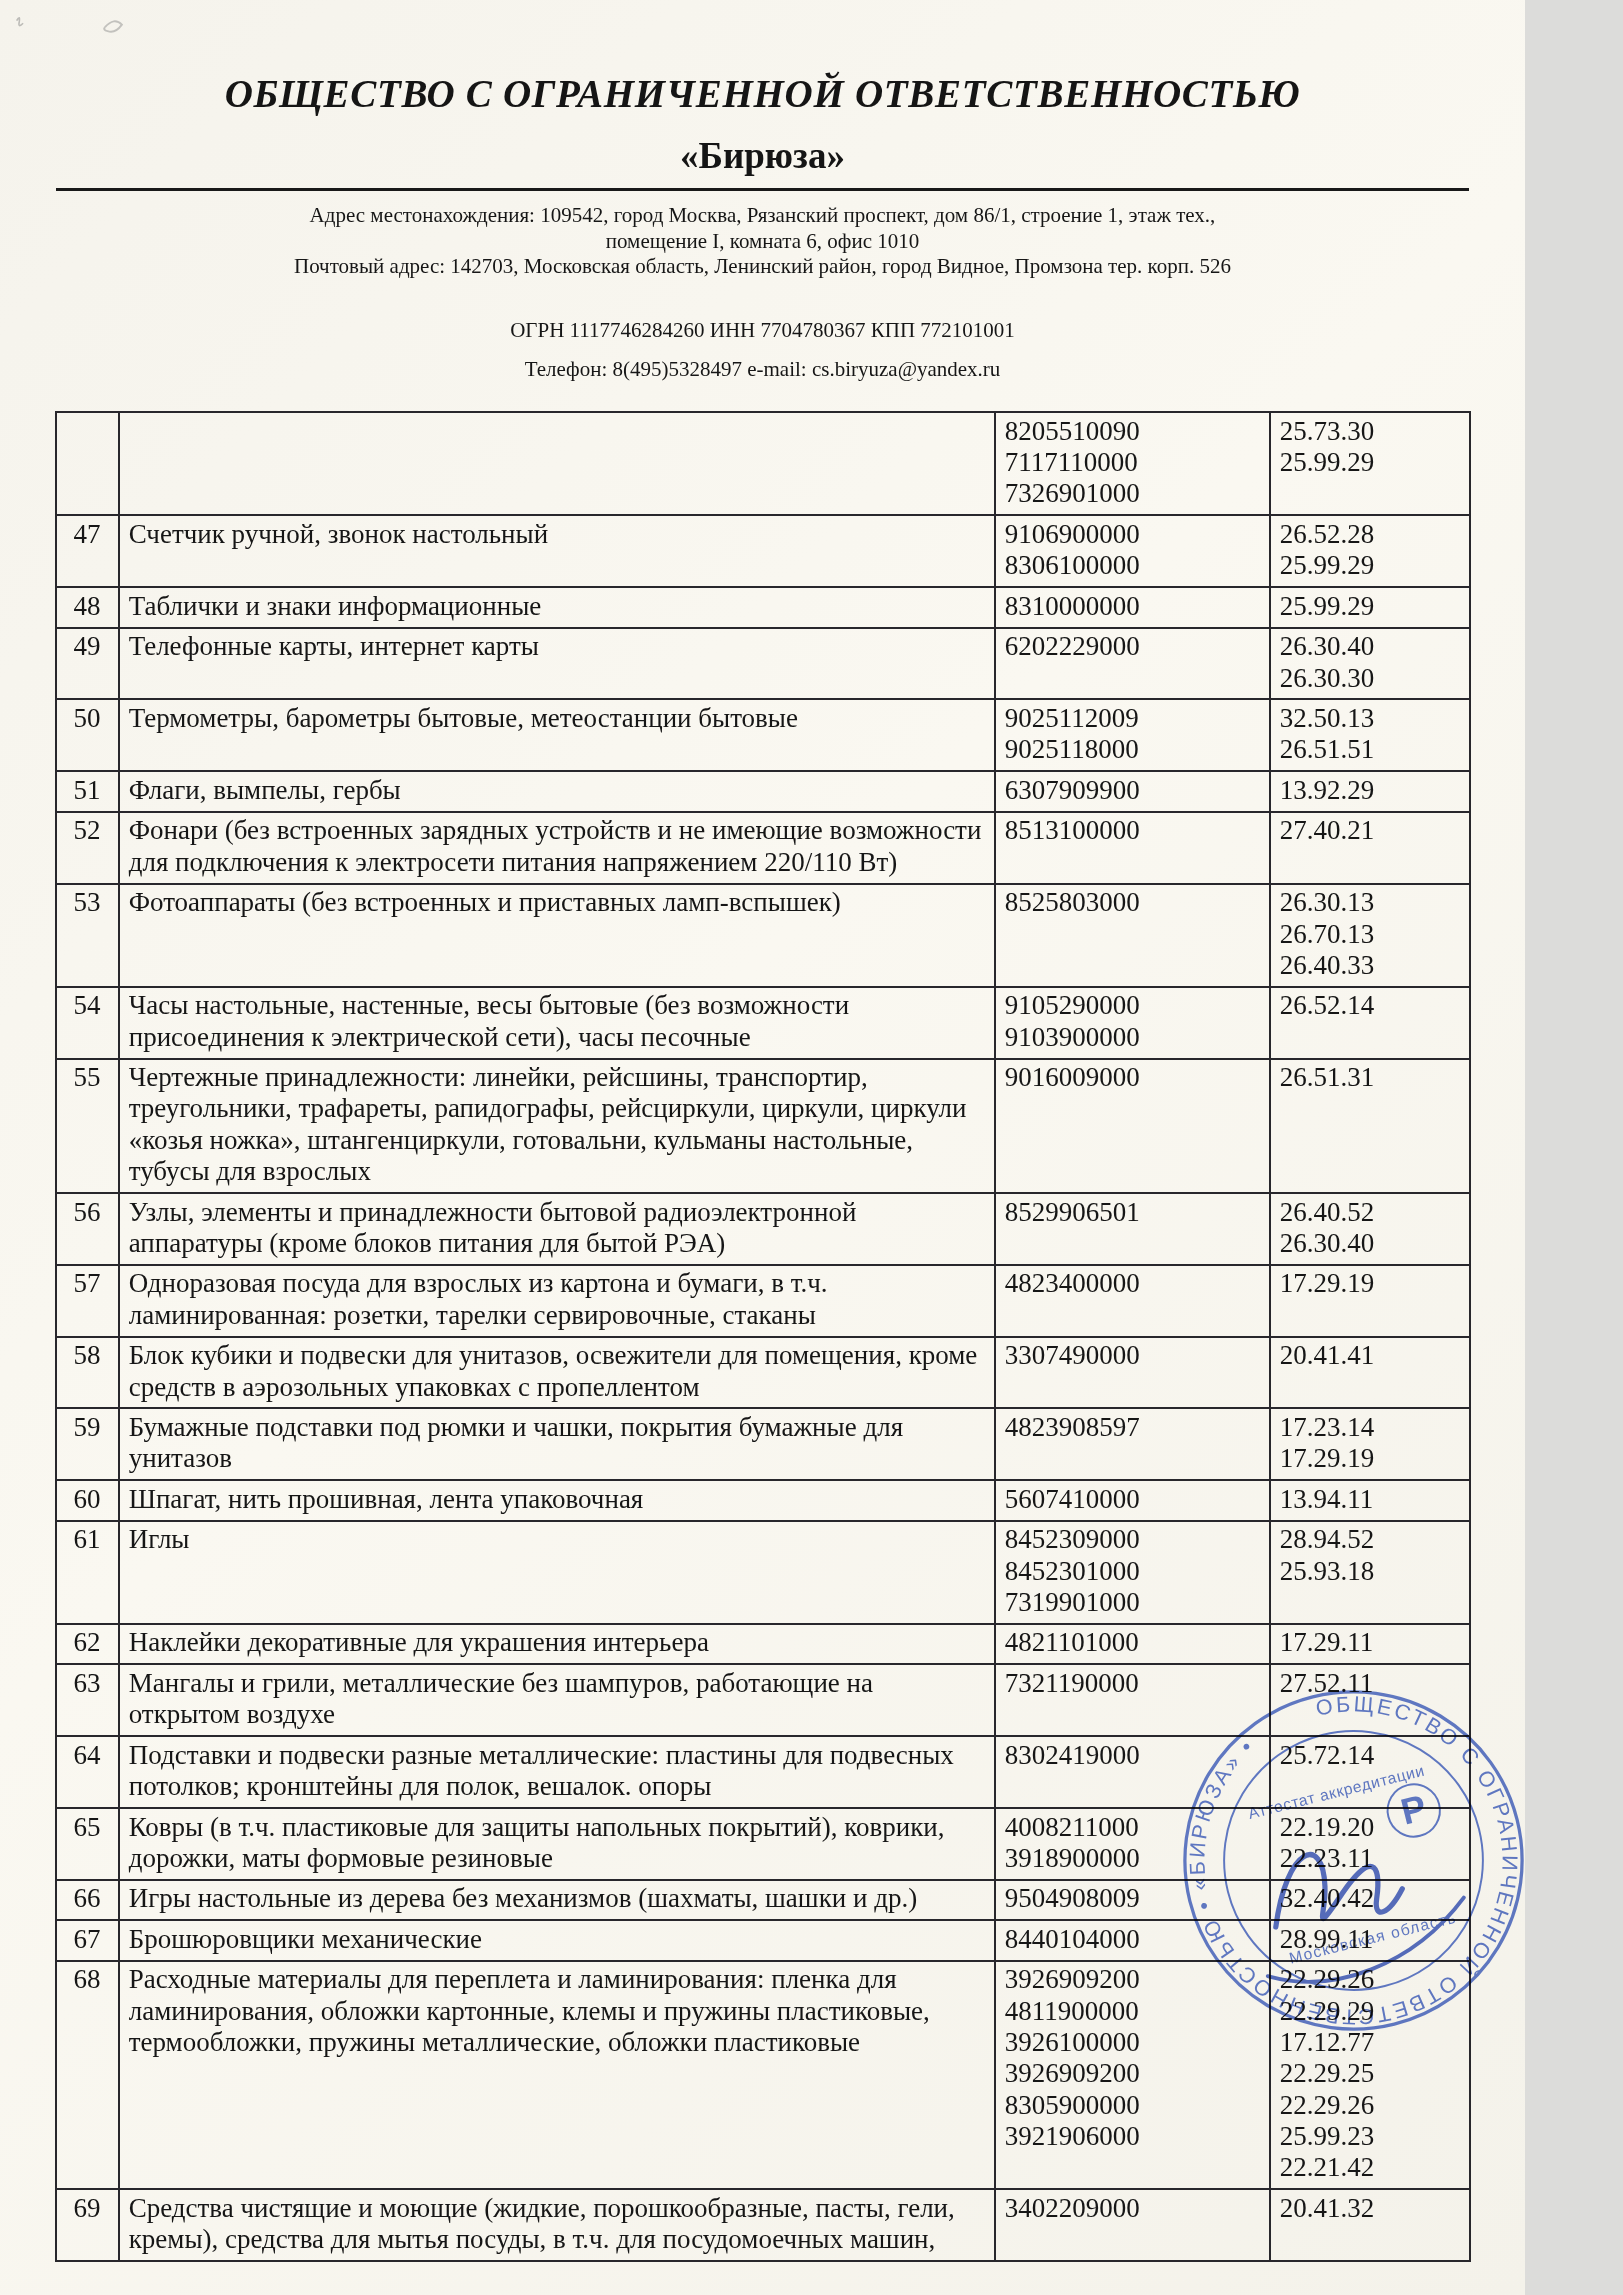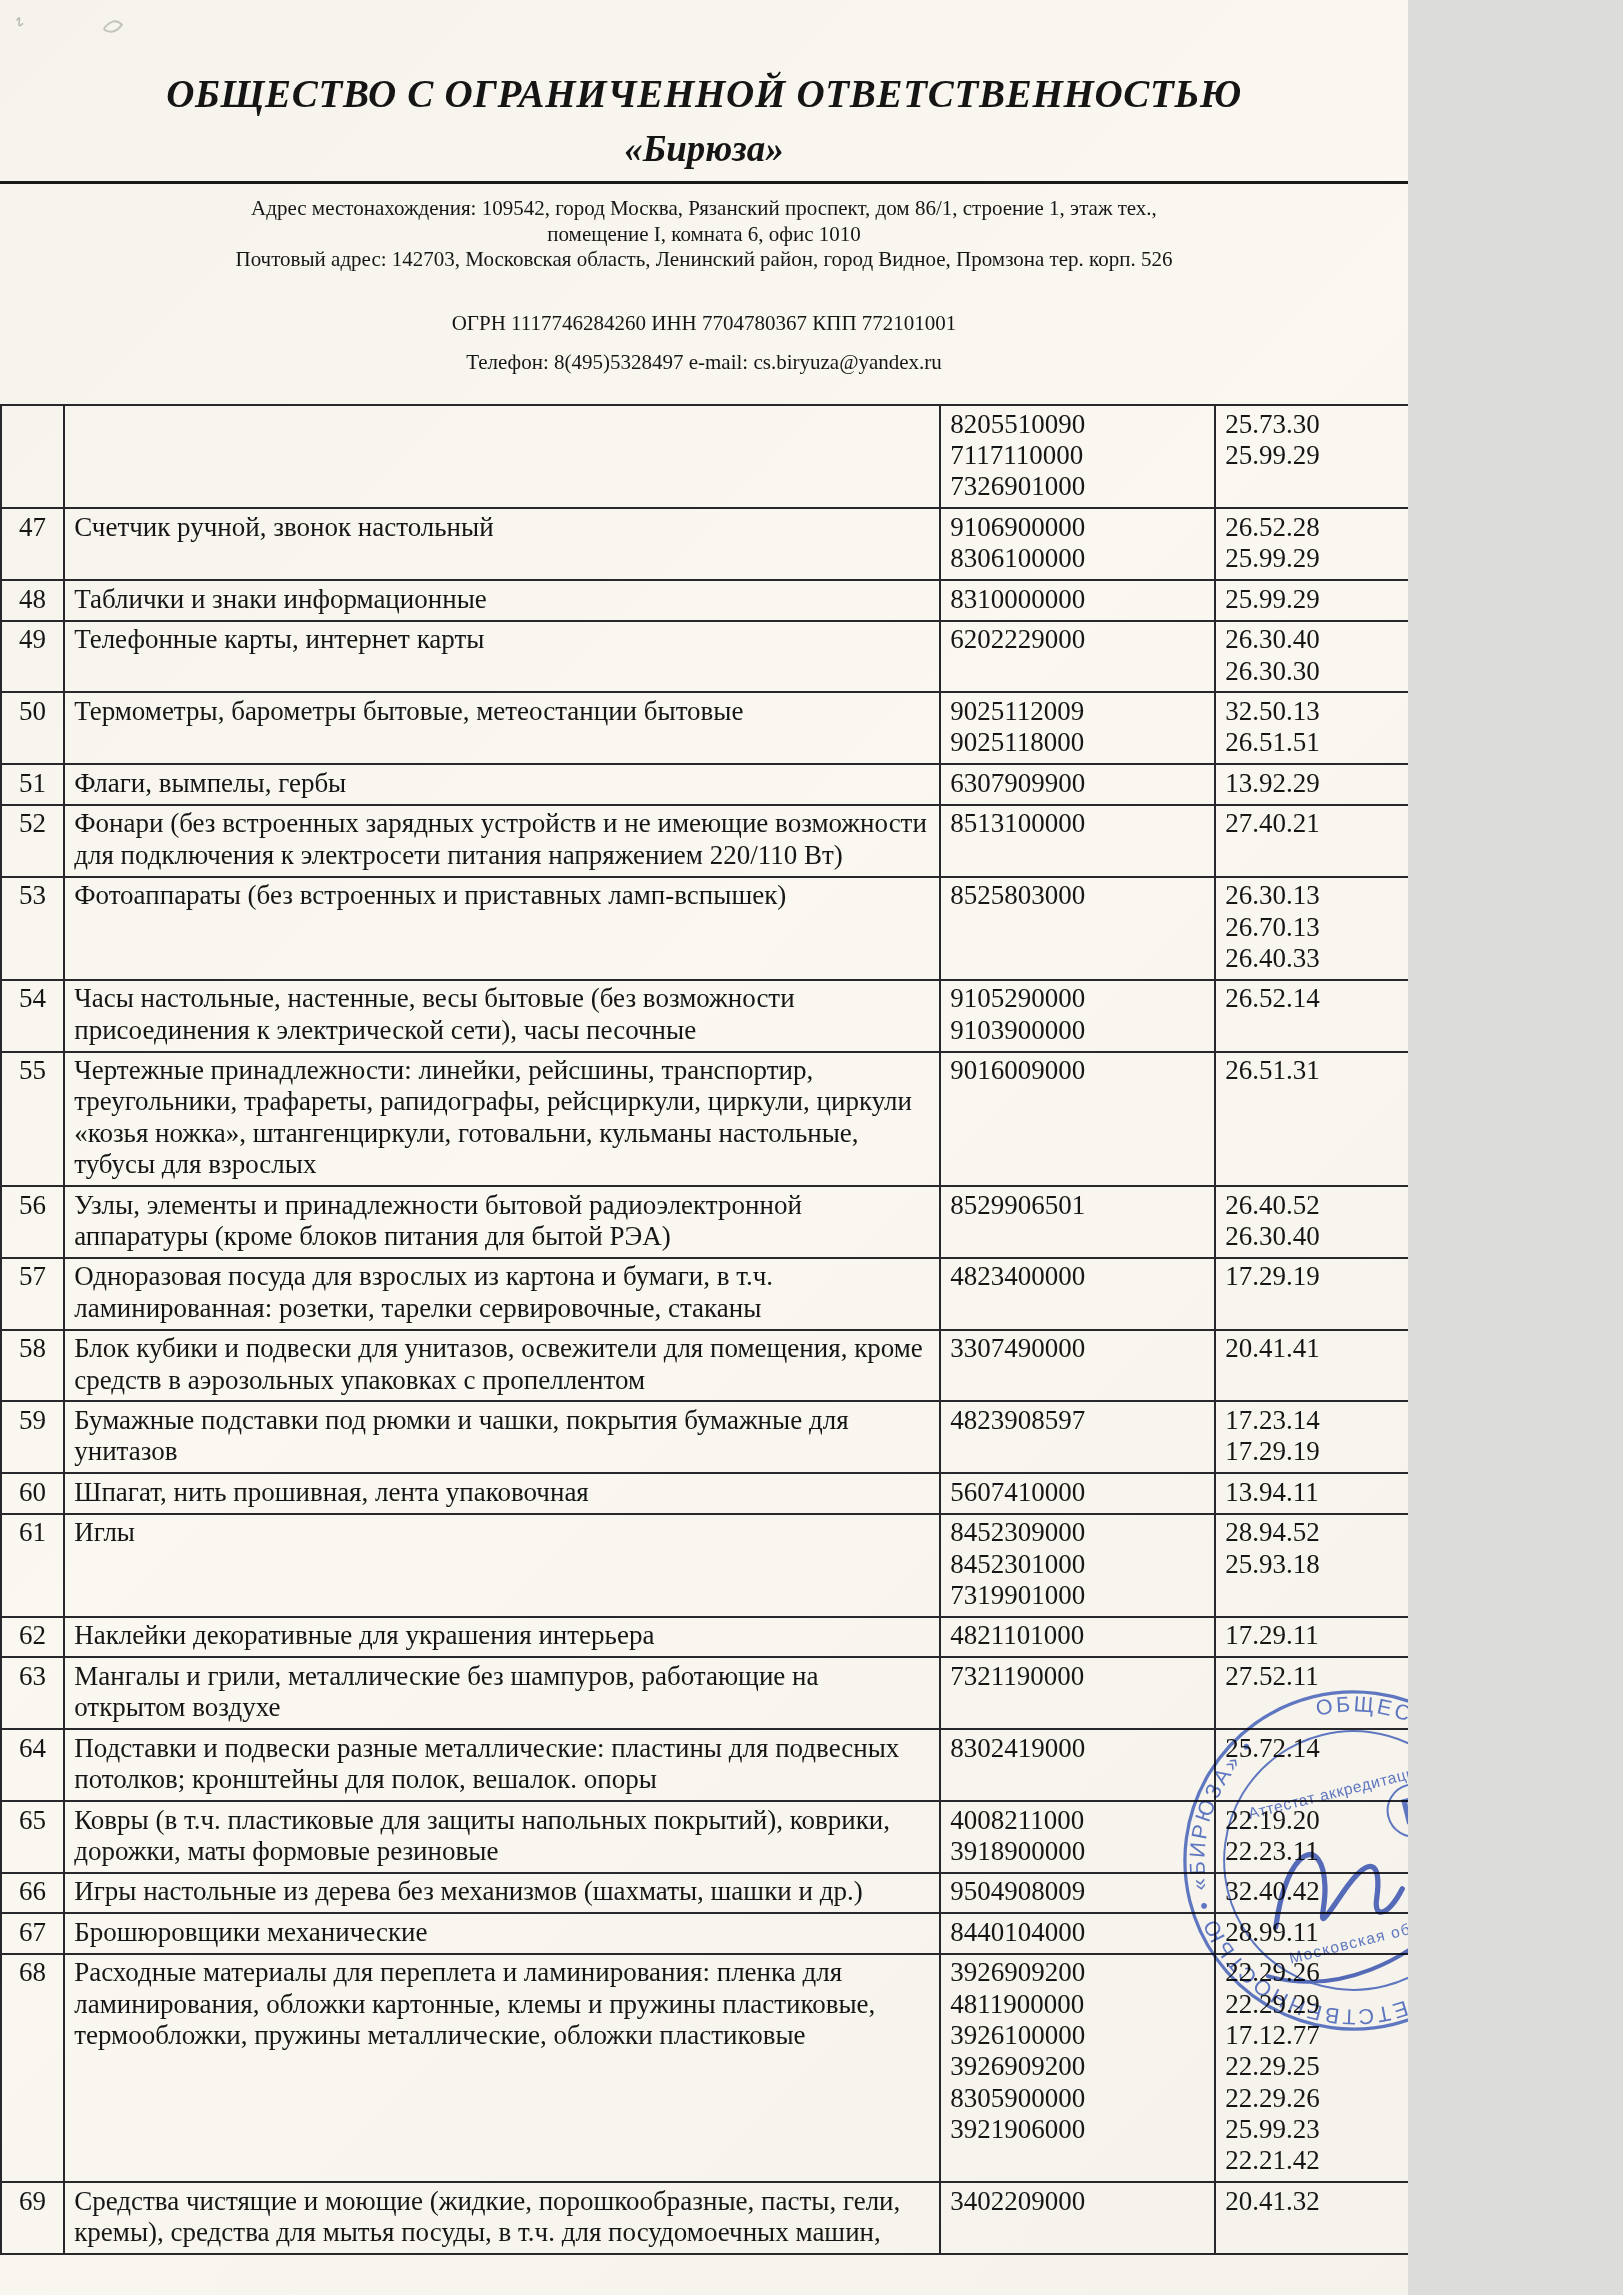--- a/index.html
+++ b/index.html
@@ -8,21 +8,21 @@
   }
   body {
     width: 1623px;
     height: 2295px;
     background: #dcdcda;
     font-family: "Liberation Serif", serif;
     color: #1b1b1b;
   }
   .page {
     position: relative;
-    width: 1408px;
+    width: 1525px;
     height: 2295px;
     background: linear-gradient(135deg, #f5f3ec 0%, #faf8f1 45%, #f4f2ea 100%);
     overflow: hidden;
   }
   
   .pencil-marks {
     position: absolute;
     left: 6.5px;
     top: 9.2px;
     opacity: 0.55;
@@ -35,22 +35,21 @@
   .title1 {
     font-size: 39px;
     font-weight: bold;
     font-style: italic;
     letter-spacing: 0.7px;
     color: #151515;
   }
   .title2 {
     font-size: 37px;
     font-weight: bold;
-    font-style: italic;
-    margin-top: 11px;
+    margin-top: 18px;
     color: #151515;
   }
   .rule {
     width: 1413px;
     height: 3.9px;
     background: #191919;
     margin: 10.5px auto 11.8px auto;
   }
   .addr, .reg, .contact {
     font-size: 21px;

